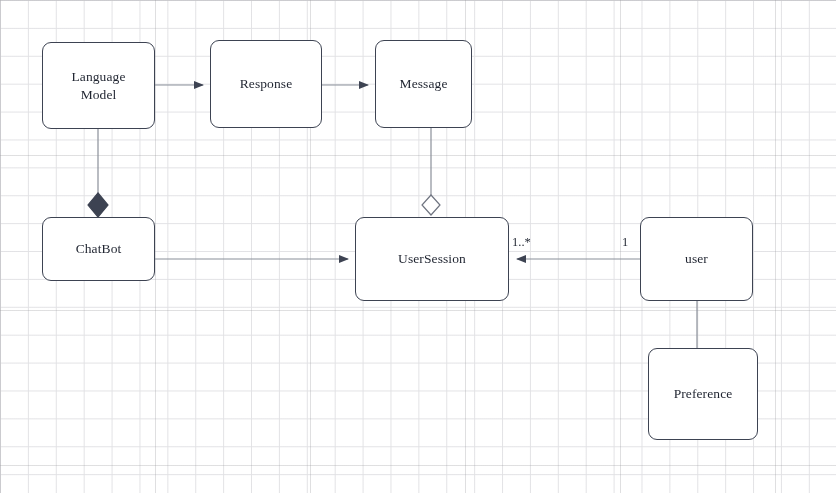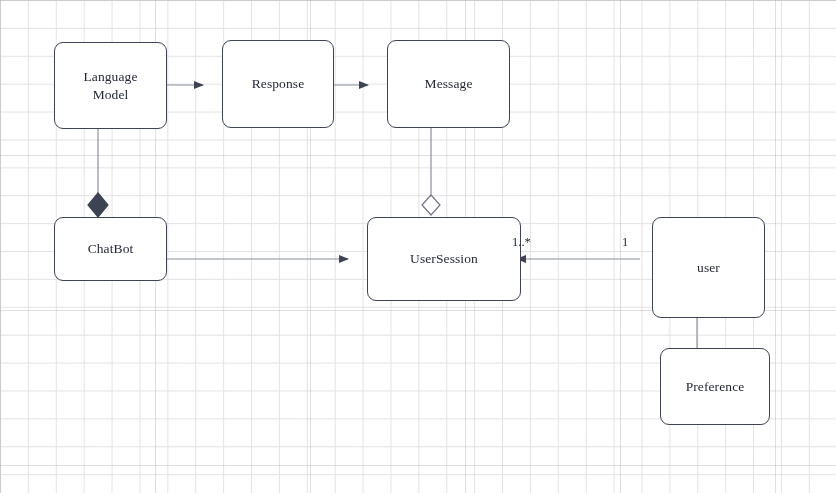--- a/index.html
+++ b/index.html
@@ -43,21 +43,20 @@
     border-radius: 9px;
     display: flex;
     align-items: center;
     justify-content: center;
     text-align: center;
     color: #1f2430;
     font-family: "Liberation Serif", "DejaVu Serif", serif;
     font-size: 13.5px;
     line-height: 1.32;
     letter-spacing: 0.1px;
-    margin-left: 12px;
   }
   .node-label {
     display: block;
     white-space: pre-line;
   }
   .mult-label {
     position: absolute;
     font-family: "Liberation Serif", "DejaVu Serif", serif;
     font-size: 12.5px;
     color: #1f2430;
@@ -109,37 +108,37 @@
 
   <div class="node" style="left:42px; top:42px; width:113px; height:87px;">
     <span class="node-label">Language
 Model</span>
   </div>
 
   <div class="node" style="left:210px; top:40px; width:112px; height:88px;justify-content:center;">
     <span class="node-label">Response</span>
   </div>
 
-  <div class="node" style="left:375px; top:40px; width:123px; height:88px;">
+  <div class="node" style="left:375px; top:40px; width:97px; height:88px;">
     <span class="node-label">Message</span>
   </div>
 
   <div class="node" style="left:42px; top:217px; width:113px; height:64px;">
     <span class="node-label">ChatBot</span>
   </div>
 
   <div class="node" style="left:355px; top:217px; width:154px; height:84px;">
     <span class="node-label">UserSession</span>
   </div>
 
-  <div class="node" style="left:640px; top:217px; width:113px; height:101px;">
+  <div class="node" style="left:640px; top:217px; width:113px; height:84px;">
     <span class="node-label">user</span>
   </div>
 
-  <div class="node" style="left:648px; top:348px; width:110px; height:77px;align-items:center;">
+  <div class="node" style="left:648px; top:348px; width:110px; height:92px;align-items:center;">
     <span class="node-label">Preference</span>
   </div>
 
   <span class="mult-label" style="left:512px; top:235px;">1..*</span>
 
   <span class="mult-label" style="left:622px; top:235px;">1</span>
 
 </div>
 
 </body></html>

